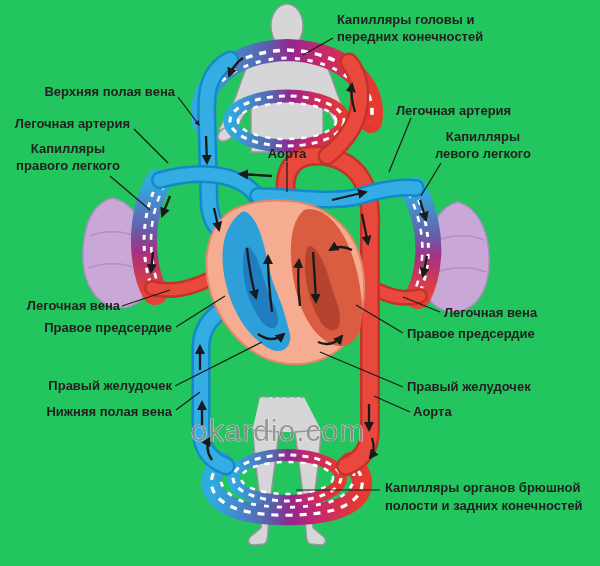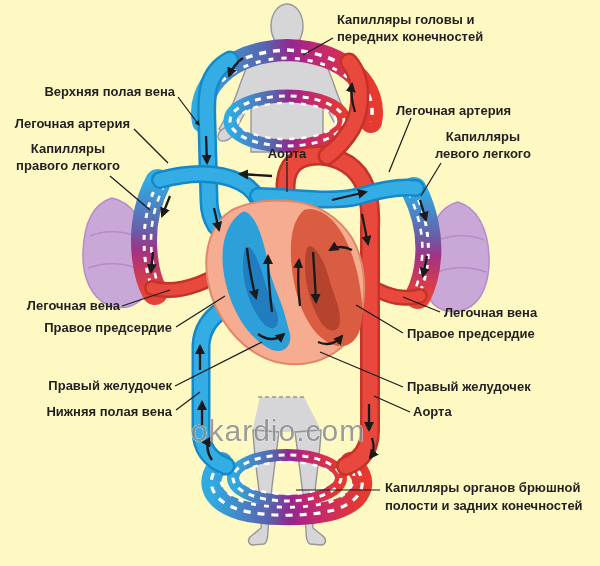--- a/index.html
+++ b/index.html
@@ -1,16 +1,16 @@
 <!DOCTYPE html>
 <html><head>
 <meta charset="utf-8">
 <style>
   html,body{margin:0;padding:0;background:#ffffff;}
-  .stage{position:relative;width:600px;height:566px;background:#fef9c3;overflow:hidden;
+  .stage{position:relative;width:600px;height:566px;background:#22c55e;overflow:hidden;
          font-family:"Liberation Sans", sans-serif;text-decoration:underline;}
   svg{position:absolute;left:0;top:0;}
   text.lbl{font-family:"Liberation Sans", sans-serif;font-size:13px;font-weight:bold;fill:#231F20;}
   text.wm{font-family:"Liberation Sans", sans-serif;font-size:30px;fill:#8B8B8E;opacity:.85;
           stroke:#ffffff;stroke-width:.7;paint-order:stroke;letter-spacing:1px;}
 </style>
 </head>
 <body>
 
 <div class="stage">

